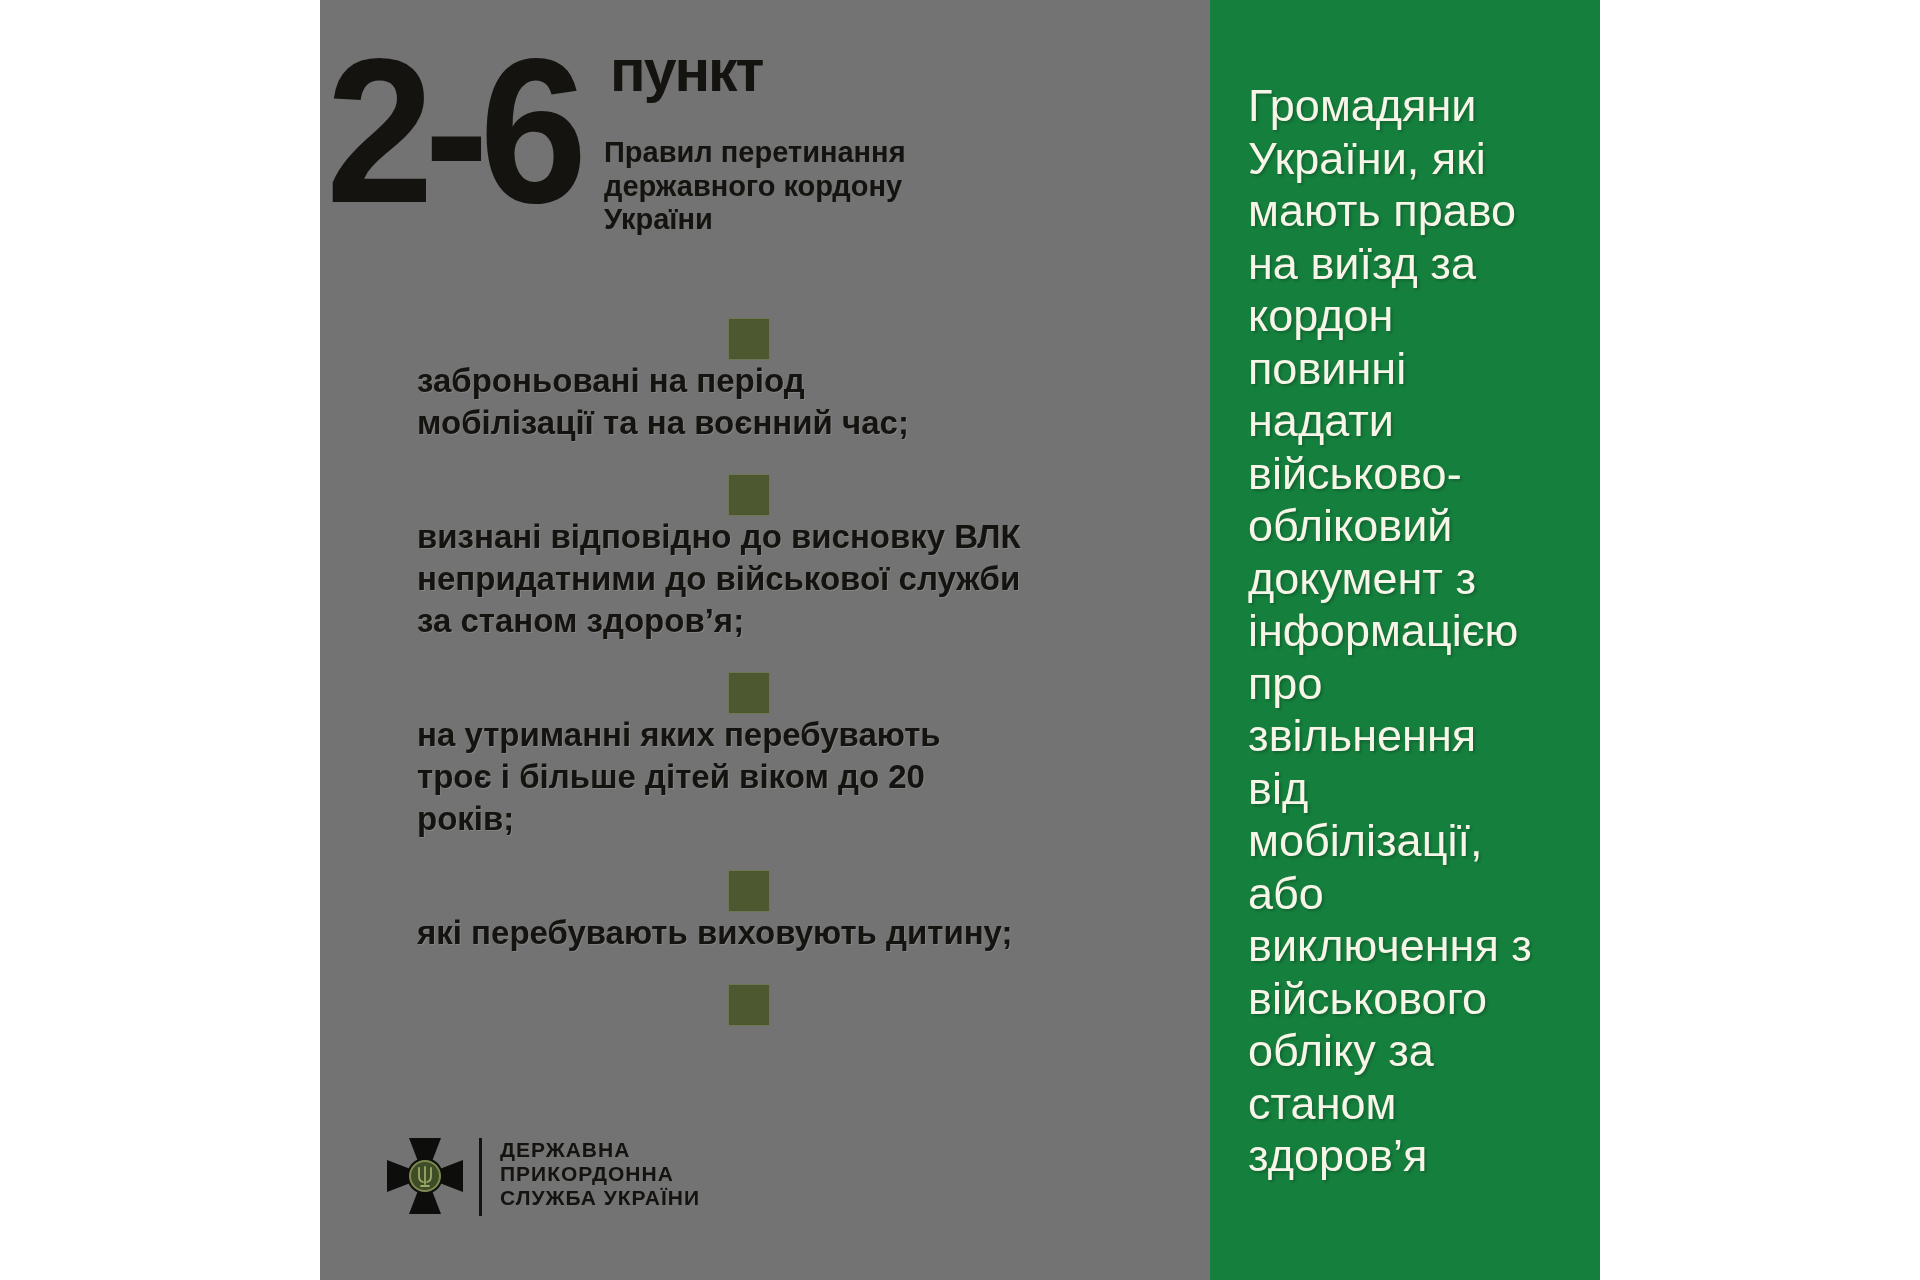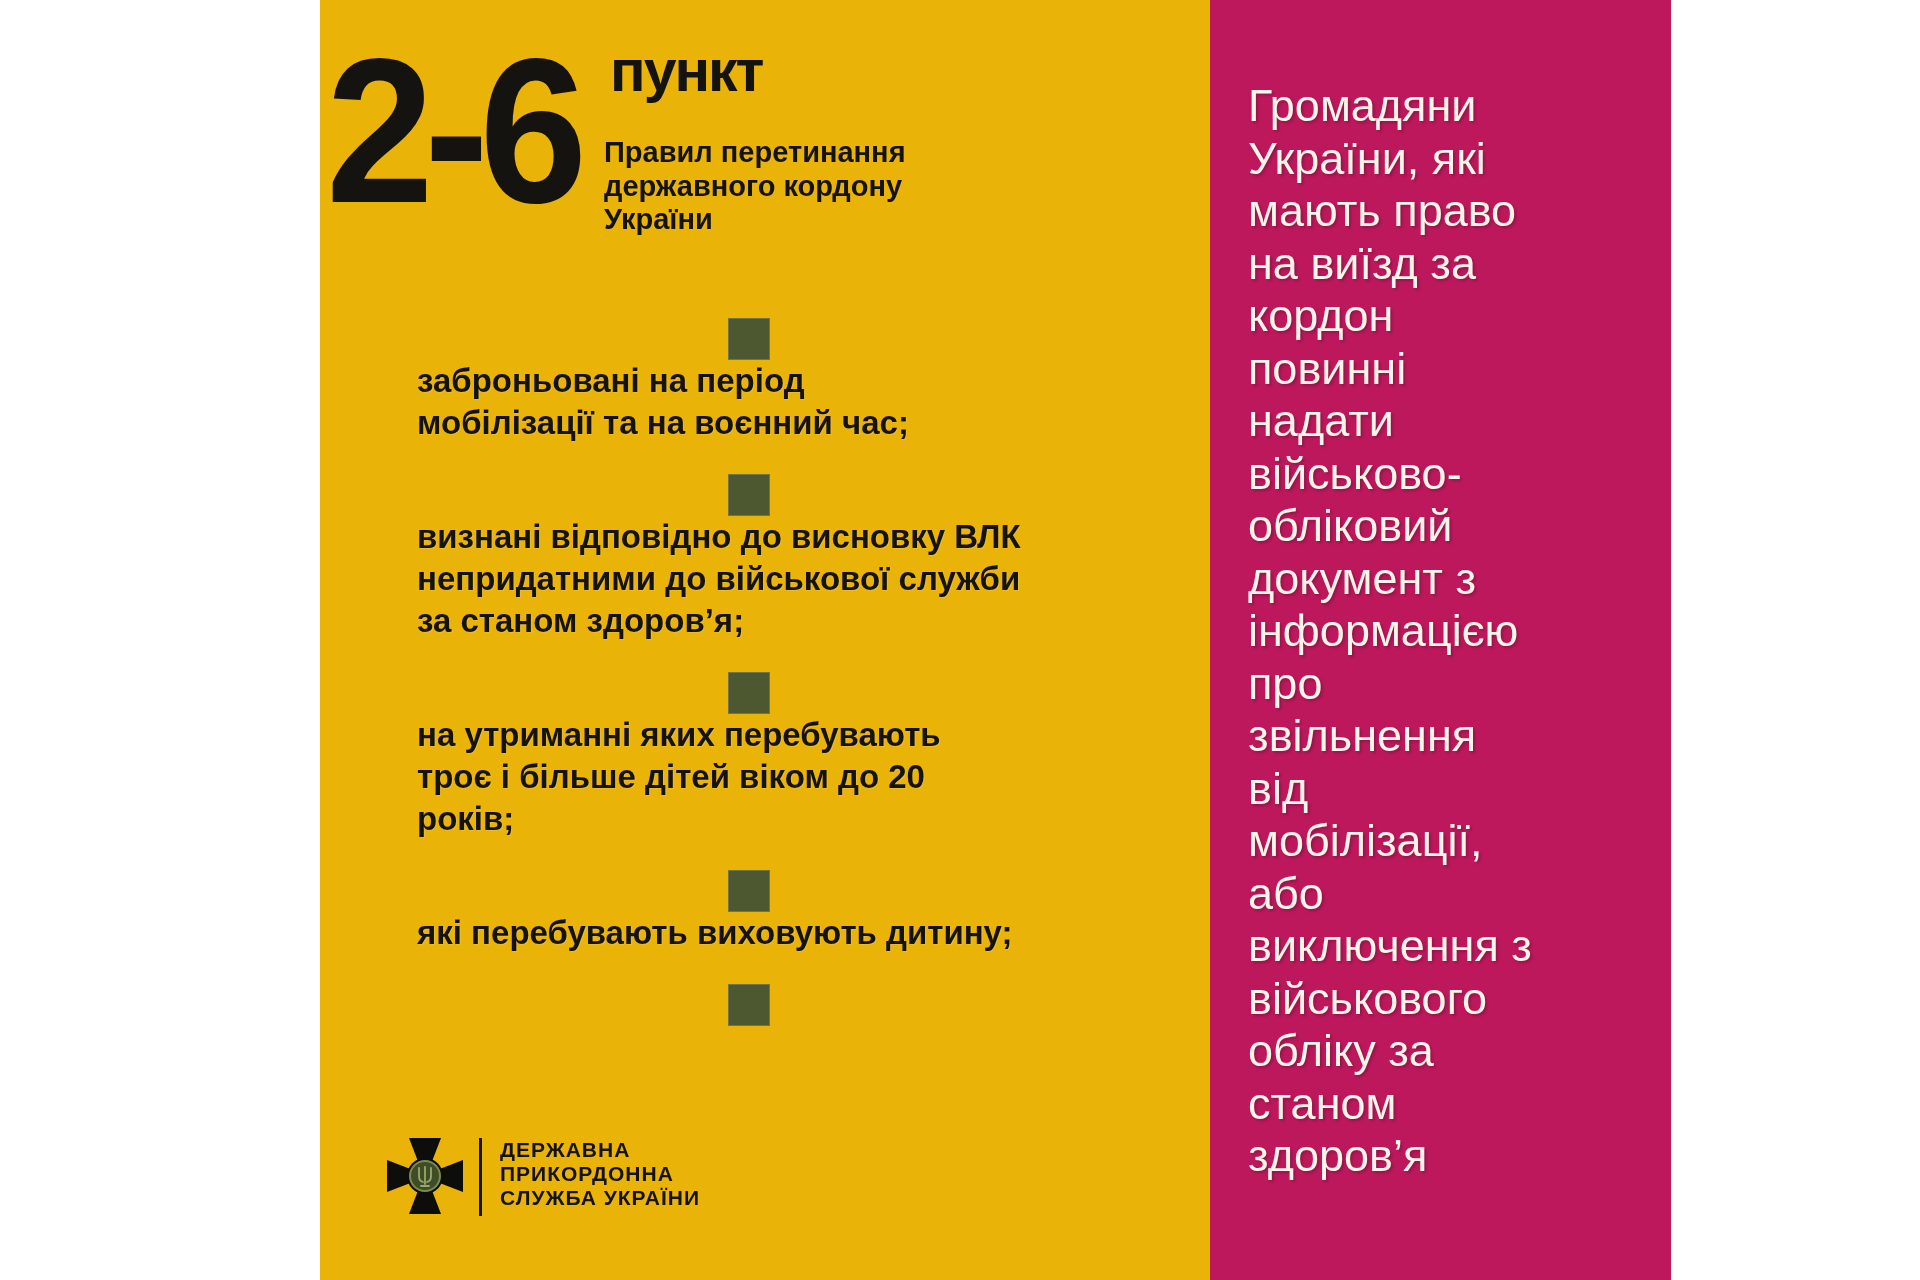--- a/index.html
+++ b/index.html
@@ -2,22 +2,22 @@
 <html><head>
 <meta charset="utf-8">
 <style>
   * { margin:0; padding:0; box-sizing:border-box; }
   html,body { width:1920px; height:1280px; background:#ffffff; overflow:hidden;
               font-family:"Liberation Sans", sans-serif; }
   .canvas { position:relative; width:1920px; height:1280px; background:#ffffff; }
   .graphic { position:absolute; left:320px; top:0; width:1280px; height:1280px; }
 
   
-  .panel-left  { position:absolute; left:0; top:0; width:890px;  height:1280px; background:#eab308; }
-  .panel-right { position:absolute; left:890px; top:0; width:461px; height:1280px; background:#be185d; }
+  .panel-left  { position:absolute; left:0; top:0; width:890px;  height:1280px; background:#737373; }
+  .panel-right { position:absolute; left:890px; top:0; width:390px; height:1280px; background:#15803d; }
 
   
   .big-number { position:absolute; left:6px; top:28px; width:300px;
                 font-size:206px; font-weight:bold; line-height:1; letter-spacing:-10px;
                 transform:scaleX(0.94); transform-origin:left top;
                 color:#15130f; }
   .title-word { position:absolute; left:290px; top:42px;
                 font-size:59px; font-weight:bold; line-height:1; letter-spacing:-2px;
                 color:#15130f; }
   .subtitle   { position:absolute; left:284px; top:136px;

